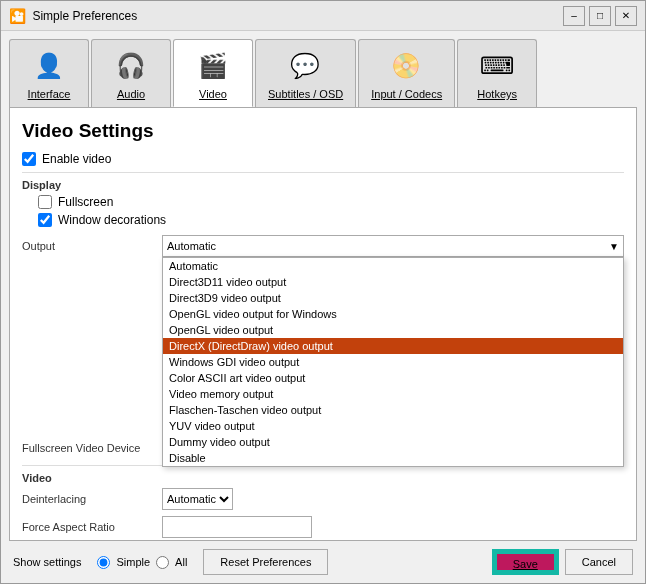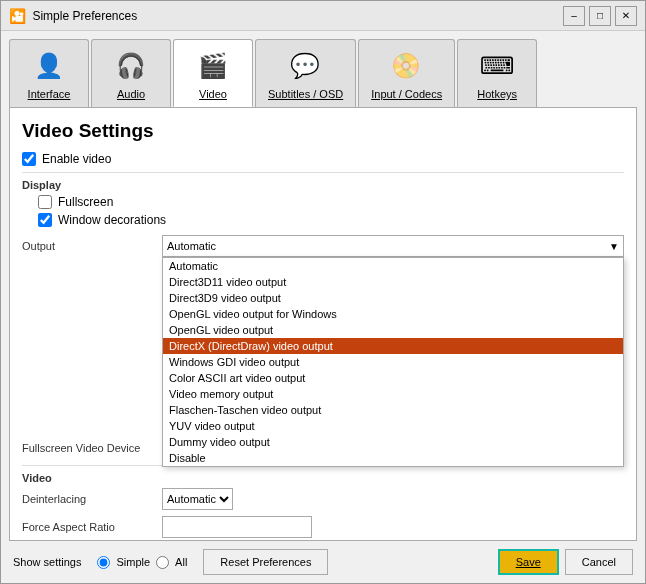--- a/index.html
+++ b/index.html
@@ -227,22 +227,22 @@
     }
     .btn {
       height: 26px;
       padding: 4px 16px;
       font-size: 11px;
       border: 1px solid #aaa;
       background: #f0f0f0;
       cursor: pointer;
     }
     .btn.primary {
-      background: #eab308;
-      border: 2px solid #14b8a6;
+      background: #be185d;
+      border: 5px solid #14b8a6;
       color: #000;
       text-decoration: underline;
     }
 
     .display-section {
       margin-left: 16px;
     }
   </style>
 </head>
 <body>

